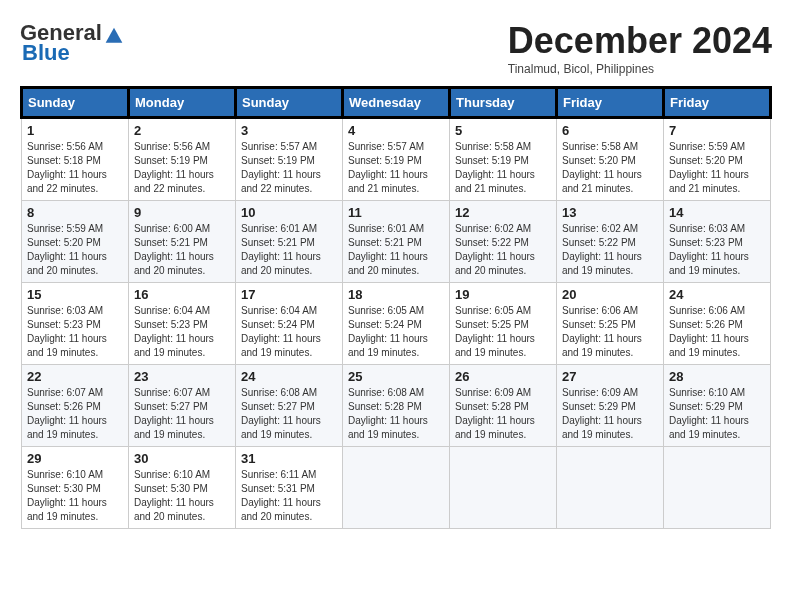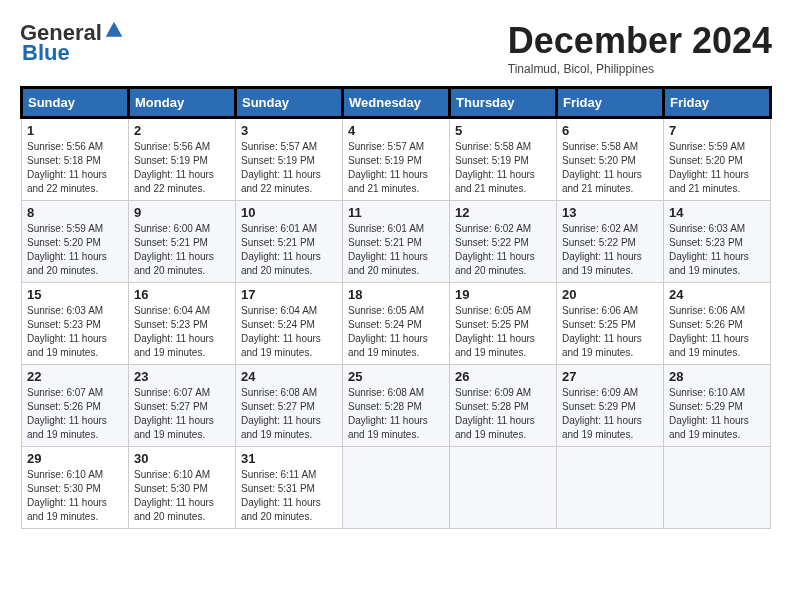--- a/index.html
+++ b/index.html
@@ -16,21 +16,21 @@
       align-items: flex-start;
       margin-bottom: 10px;
     }
     .logo {
       display: flex;
       flex-direction: column;
       align-items: flex-start;
     }
     .logo-text {
       display: flex;
-      align-items: flex-start;
+      align-items: flex-end;
       gap: 0;
     }
     .logo-general {
       font-size: 22px;
       font-weight: bold;
       color: #333;
     }
     .logo-blue {
       font-size: 22px;
       font-weight: bold;

